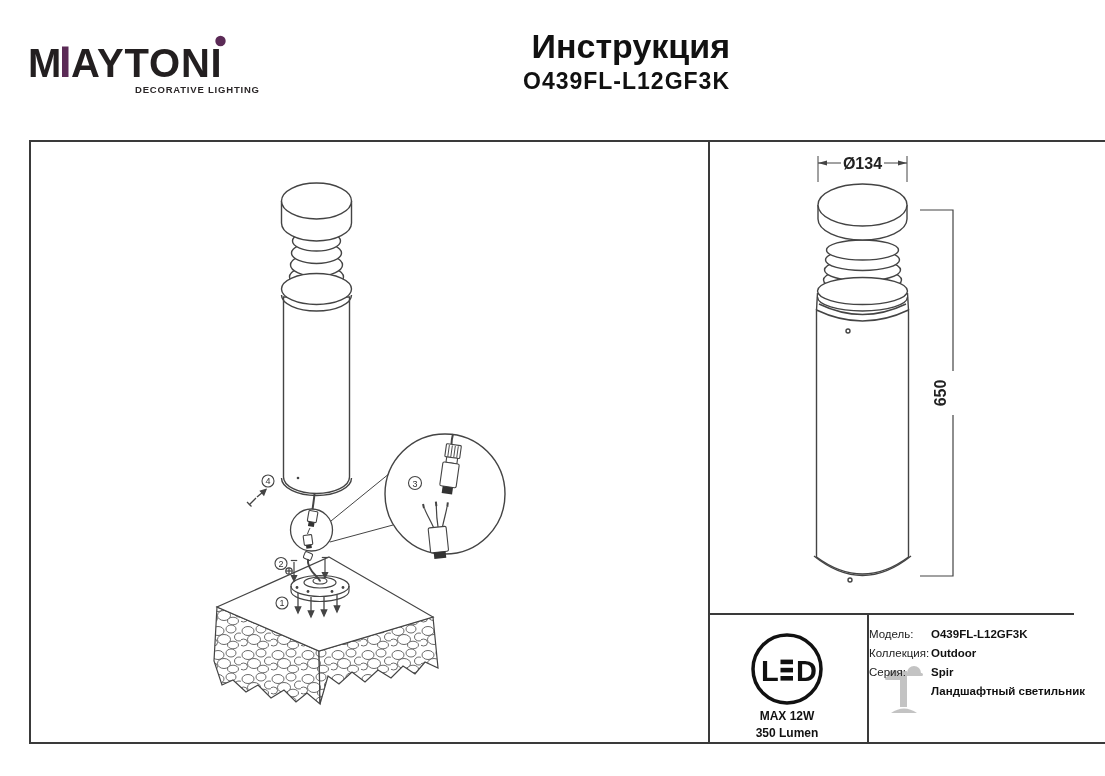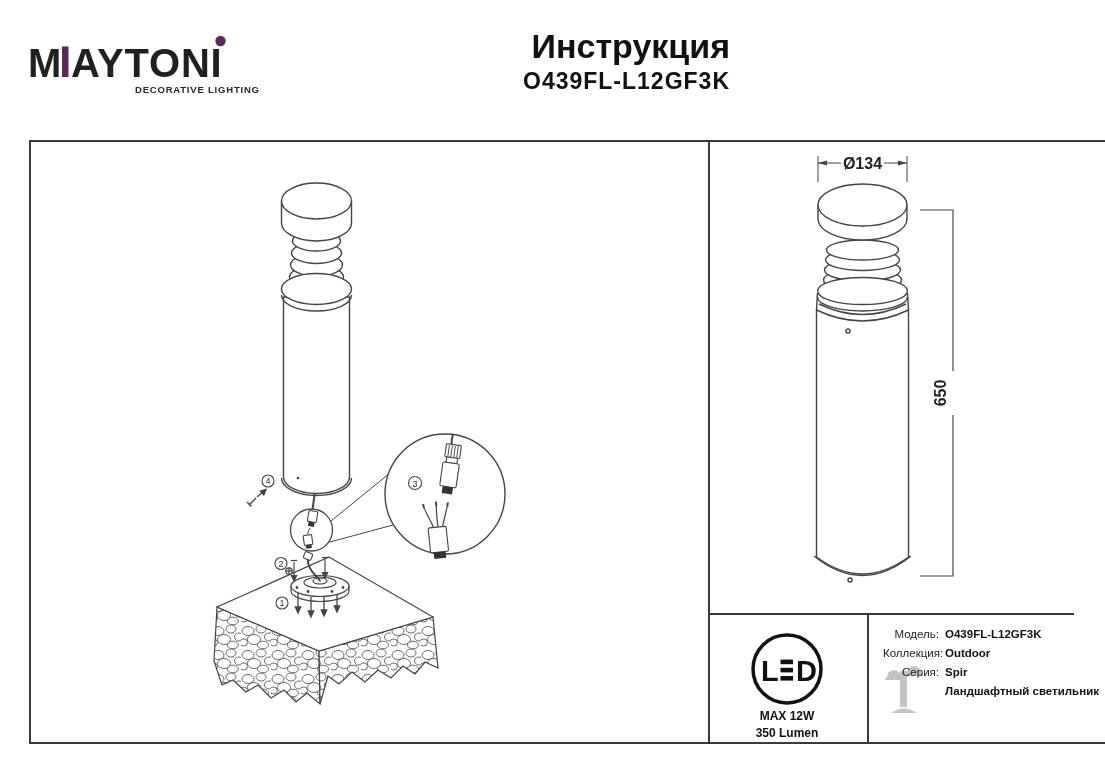--- a/index.html
+++ b/index.html
@@ -12,21 +12,21 @@
   .titleblock .model{margin-top:3px;font-size:23px;font-weight:bold;letter-spacing:1px;color:#111;}
   
   .panel{position:absolute;box-sizing:border-box;border:2px solid #3a3a3a;background:#fff;}
   .panel-left{left:29px;top:140px;width:681px;height:604px;}
   .panel-right{left:708px;top:140px;width:413px;height:604px;}
   .panel svg.fill{display:block;}
   
   .infobox{position:absolute;left:0;bottom:0;width:364px;height:127px;
            border-top:2px solid #3a3a3a;display:flex;}
   .cell-led{width:159px;box-sizing:border-box;border-right:2px solid #3a3a3a;}
-  .cell-specs{flex:1;position:relative;padding:13px 4px 0 14px;box-sizing:border-box;text-align:right;}
+  .cell-specs{flex:1;position:relative;padding:13px 4px 0 0;box-sizing:border-box;}
   .spec-row{position:relative;display:flex;align-items:baseline;margin-bottom:7px;z-index:2;}
   .spec-label{display:inline-block;width:56px;font-size:11.5px;color:#222;flex:none;}
   .spec-value{font-size:11.5px;font-weight:bold;color:#111;margin-left:6px;white-space:nowrap;}
   .watermark{position:absolute;left:10px;top:48px;z-index:1;opacity:.8;}
   
   text{font-family:"Liberation Sans","DejaVu Sans",sans-serif;}
   .step-num{font-size:9px;fill:#333;}
   .dim-label{font-size:16px;font-weight:bold;fill:#222;}
 </style>
 </head>

